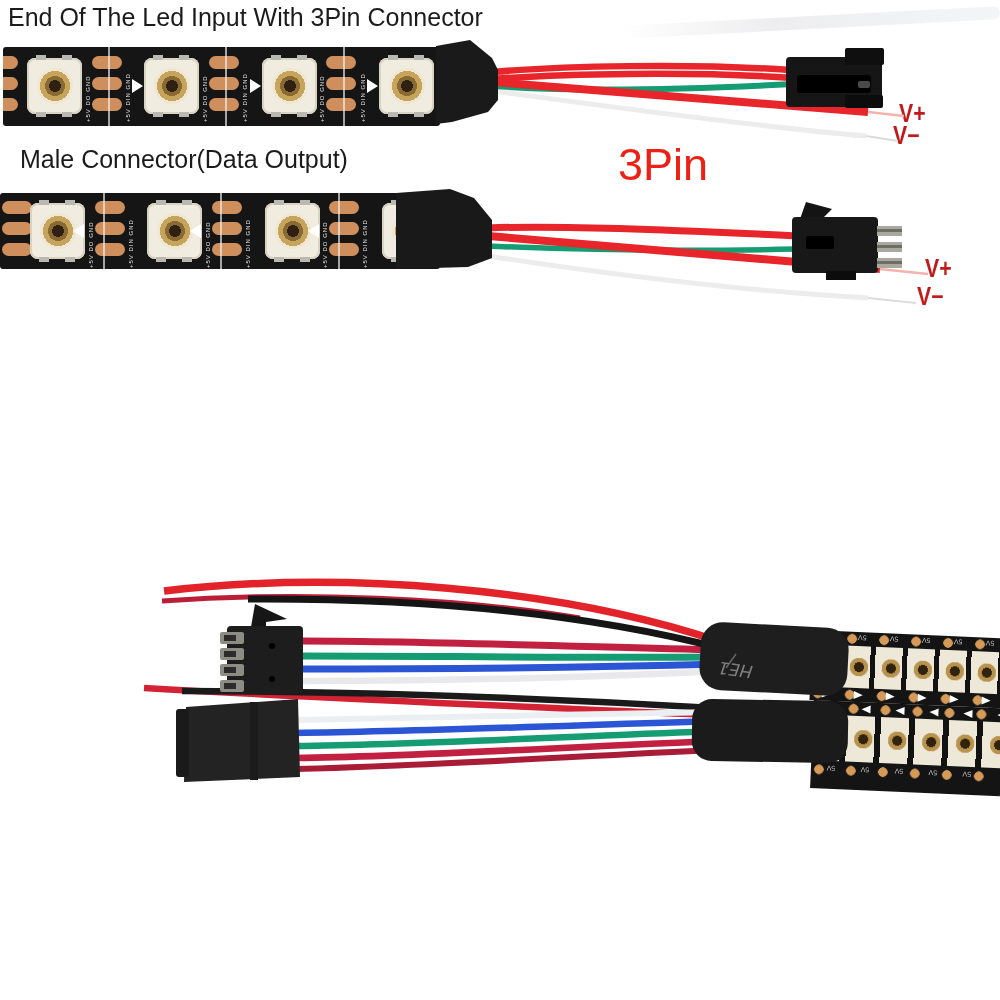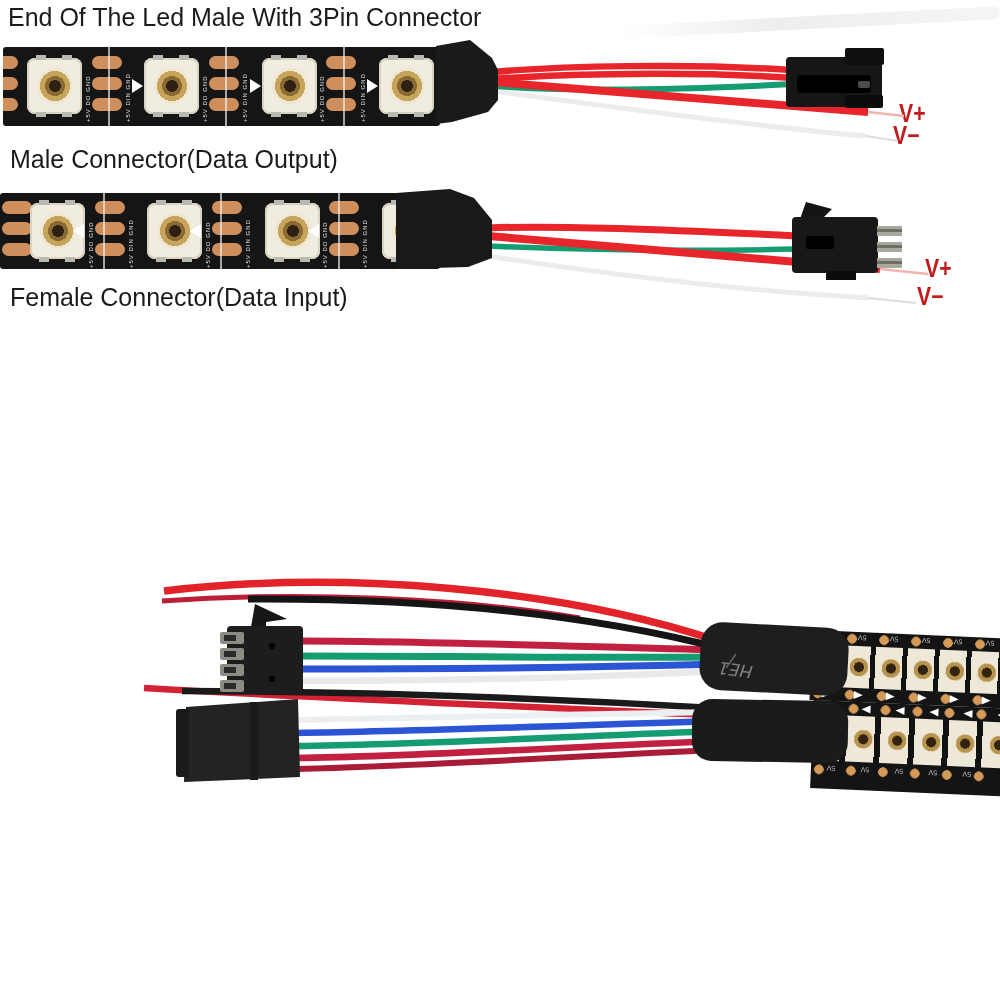--- a/index.html
+++ b/index.html
@@ -1,20 +1,20 @@
 <!DOCTYPE html>
 <html><head>
 <meta charset="utf-8">
 <style>
   html,body{margin:0;padding:0;background:#fff;}
   #canvas{position:relative;width:1000px;height:1000px;background:#ffffff;overflow:hidden;
           font-family:"Liberation Sans",sans-serif;}
   .txt{position:absolute;color:#1b1b1b;white-space:nowrap;}
   .heading{left:8px;top:3px;font-size:25px;}
-  .male-lbl{left:10px;top:145px;font-size:25px;text-align:right;}
+  .male-lbl{left:20px;top:145px;font-size:25px;text-align:right;}
   .female-lbl{left:10px;top:283px;font-size:25px;}
   .pin-lbl{color:#ed2015;}
   .p3{left:618px;top:139px;font-size:45px;}
   .p4{left:36px;top:627px;font-size:47px;}
   .vl{position:absolute;font-weight:bold;font-size:25px;color:#c21a1a;
       transform:scaleX(.85);transform-origin:left top;white-space:nowrap;}
 
   
   .strip{position:absolute;background:#151515;border-radius:3px;overflow:hidden;}
   .s1{left:3px;top:47px;width:437px;height:79px;}
@@ -65,23 +65,23 @@
   .streak{position:absolute;left:620px;top:16px;width:380px;height:13px;opacity:.65;border-radius:7px;
         background:linear-gradient(90deg,transparent,#e4e4e7 40%,#edf0f1);transform:rotate(-3deg);}
 </style>
 </head>
 <body>
 
 <div id="canvas">
 
   <div class="streak"></div>
 
-  <div class="txt heading">End Of The Led Male With 3Pin Connector</div>
+  <div class="txt heading">End Of The Led Input With 3Pin Connector</div>
   <div class="txt male-lbl">Male Connector(Data Output)</div>
-  <div class="txt female-lbl">Female Connector(Data Input)</div>
+  <div class="txt pin-lbl p3">3Pin</div>
 
   <div class="vl" style="left:899px;top:99px">V+</div>
   <div class="vl" style="left:893px;top:121px">V−</div>
   <div class="vl" style="left:925px;top:254px">V+</div>
   <div class="vl" style="left:917px;top:282px">V−</div>
 
   <div class="strip s1">
     <div class="padcol" style="left:-15px">
       <i class="pad"></i>
         <i class="pad"></i>

